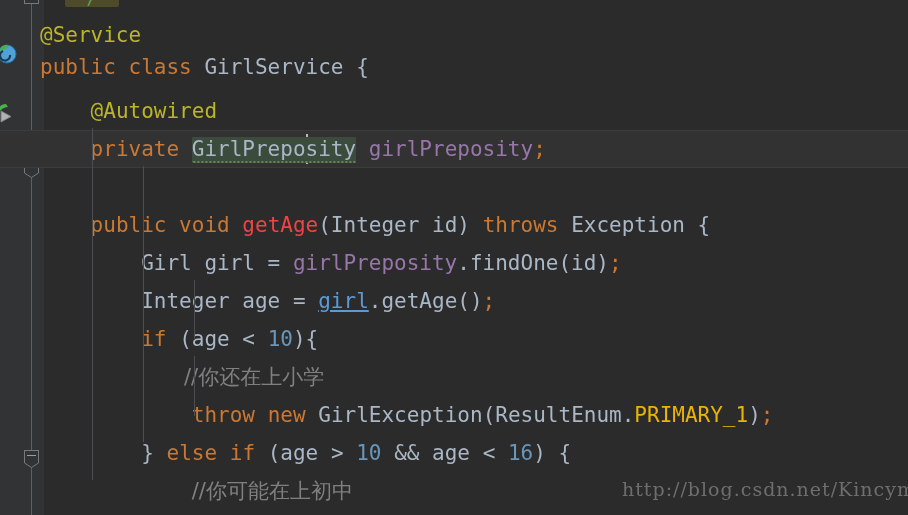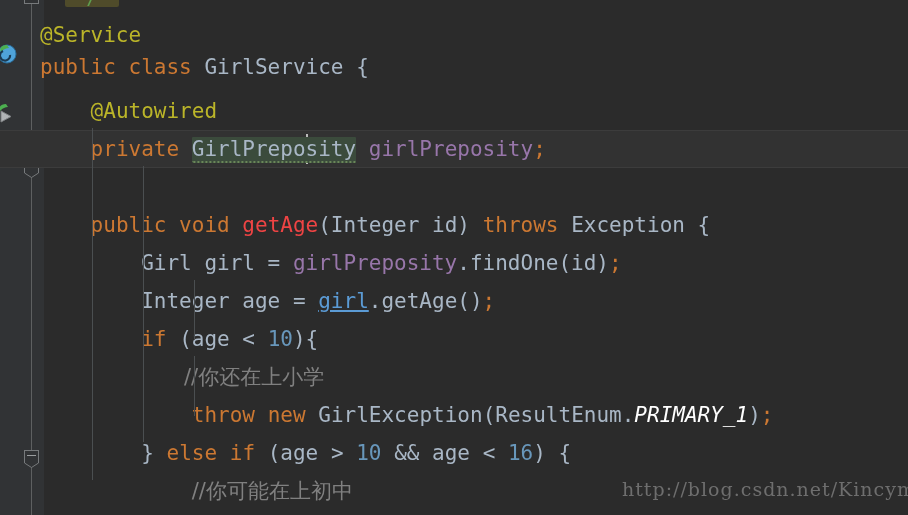--- a/index.html
+++ b/index.html
@@ -140,21 +140,21 @@
     position: absolute;
     width: 2px;
     background: #bbbbbb;
   }
 
   
   .kw   { color: #cc7832; }           
   .anno { color: #bbb529; }           
   .type { color: #a9b7c6; }           
   .field{ color: #9876aa; }           
-  .statfield { color: #ffffff; font-style: italic; }
+  .statfield { color: #eab308; }
   .num  { color: #6897bb; }           
   .comment { color: #808080; }        
   .method-decl { color: #ef4444; }    
   .punct { color: #a9b7c6; }
   .semi { color: #cc7832; }
   .brace { color: #a9b7c6; }
   .link { color: #5b9bd5; text-decoration: underline; }
 
   .ident-hl {
     background: #3b4b3c;

